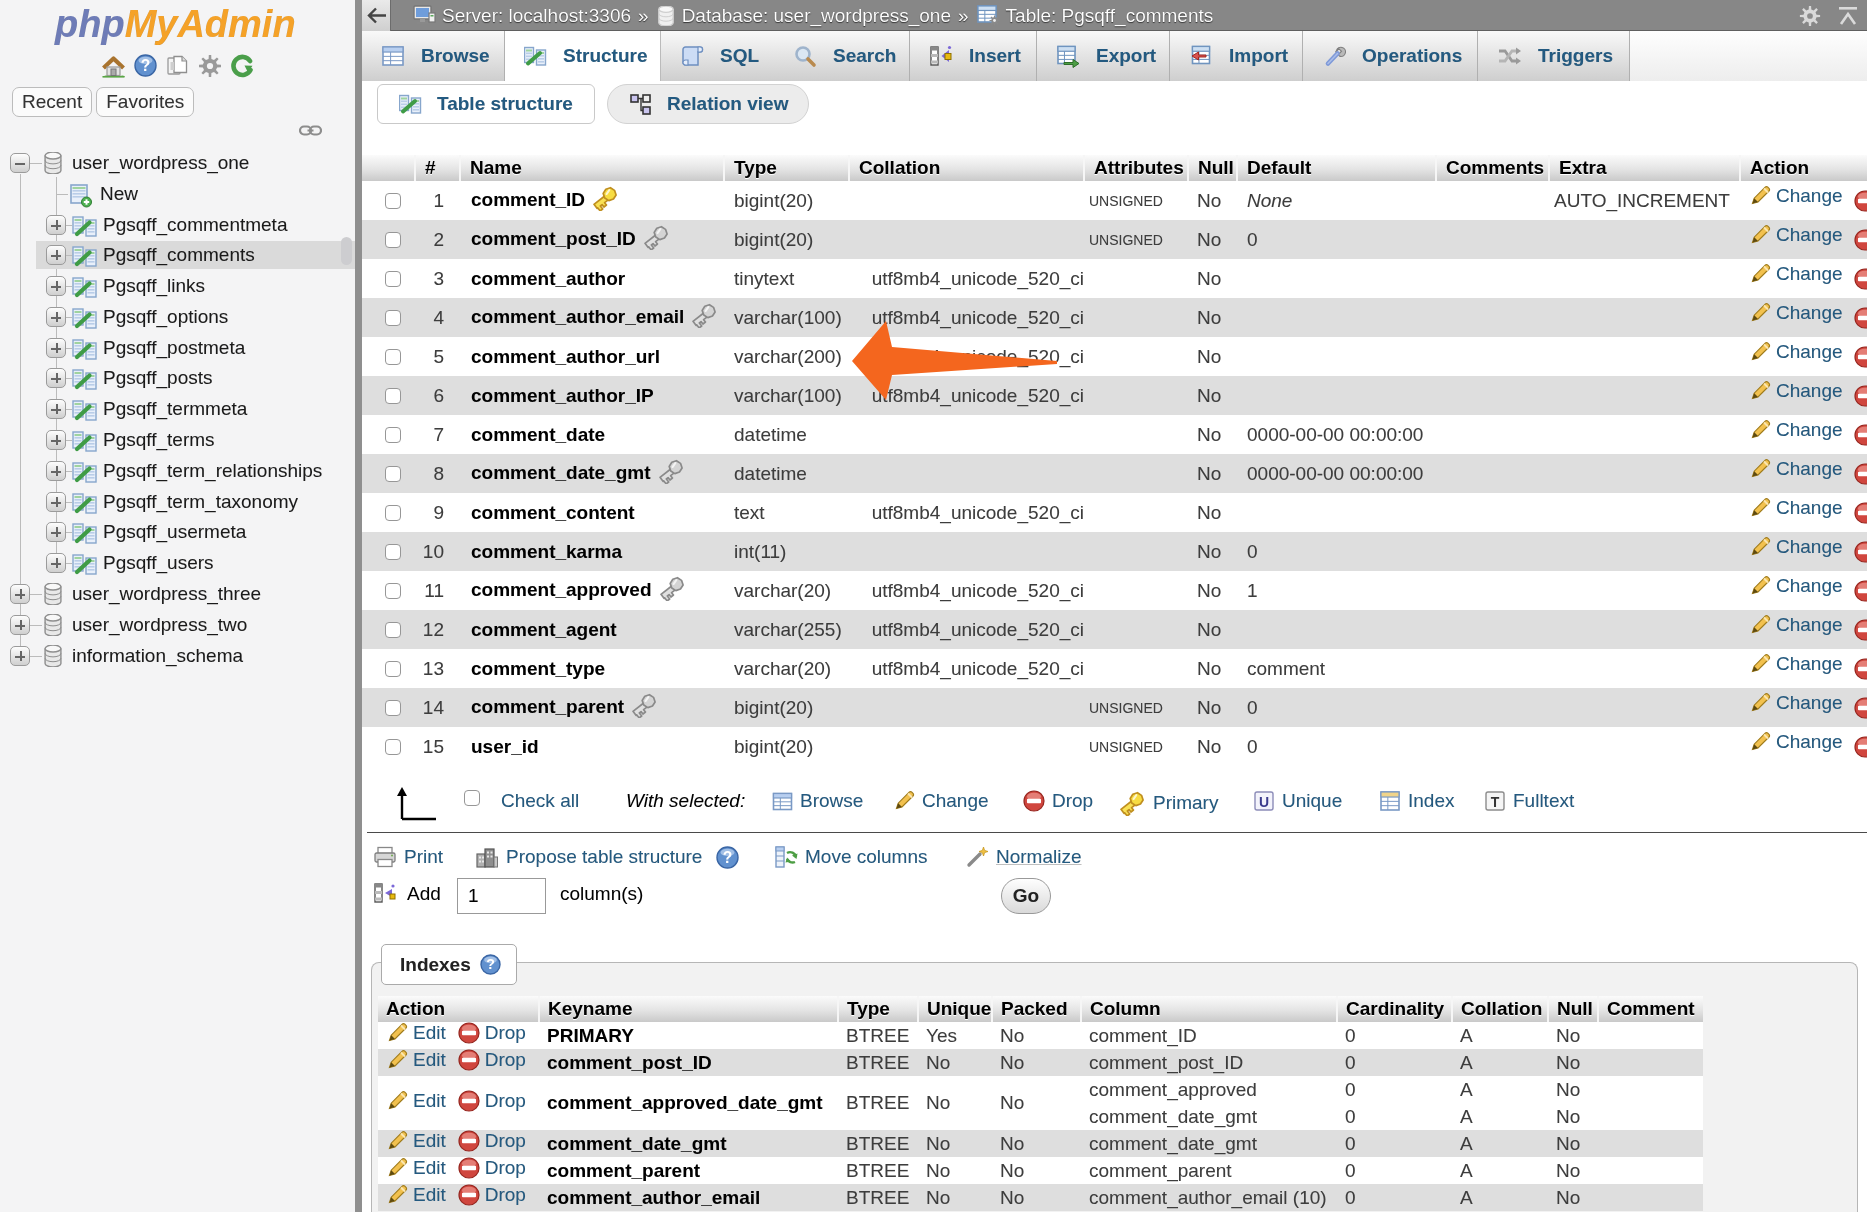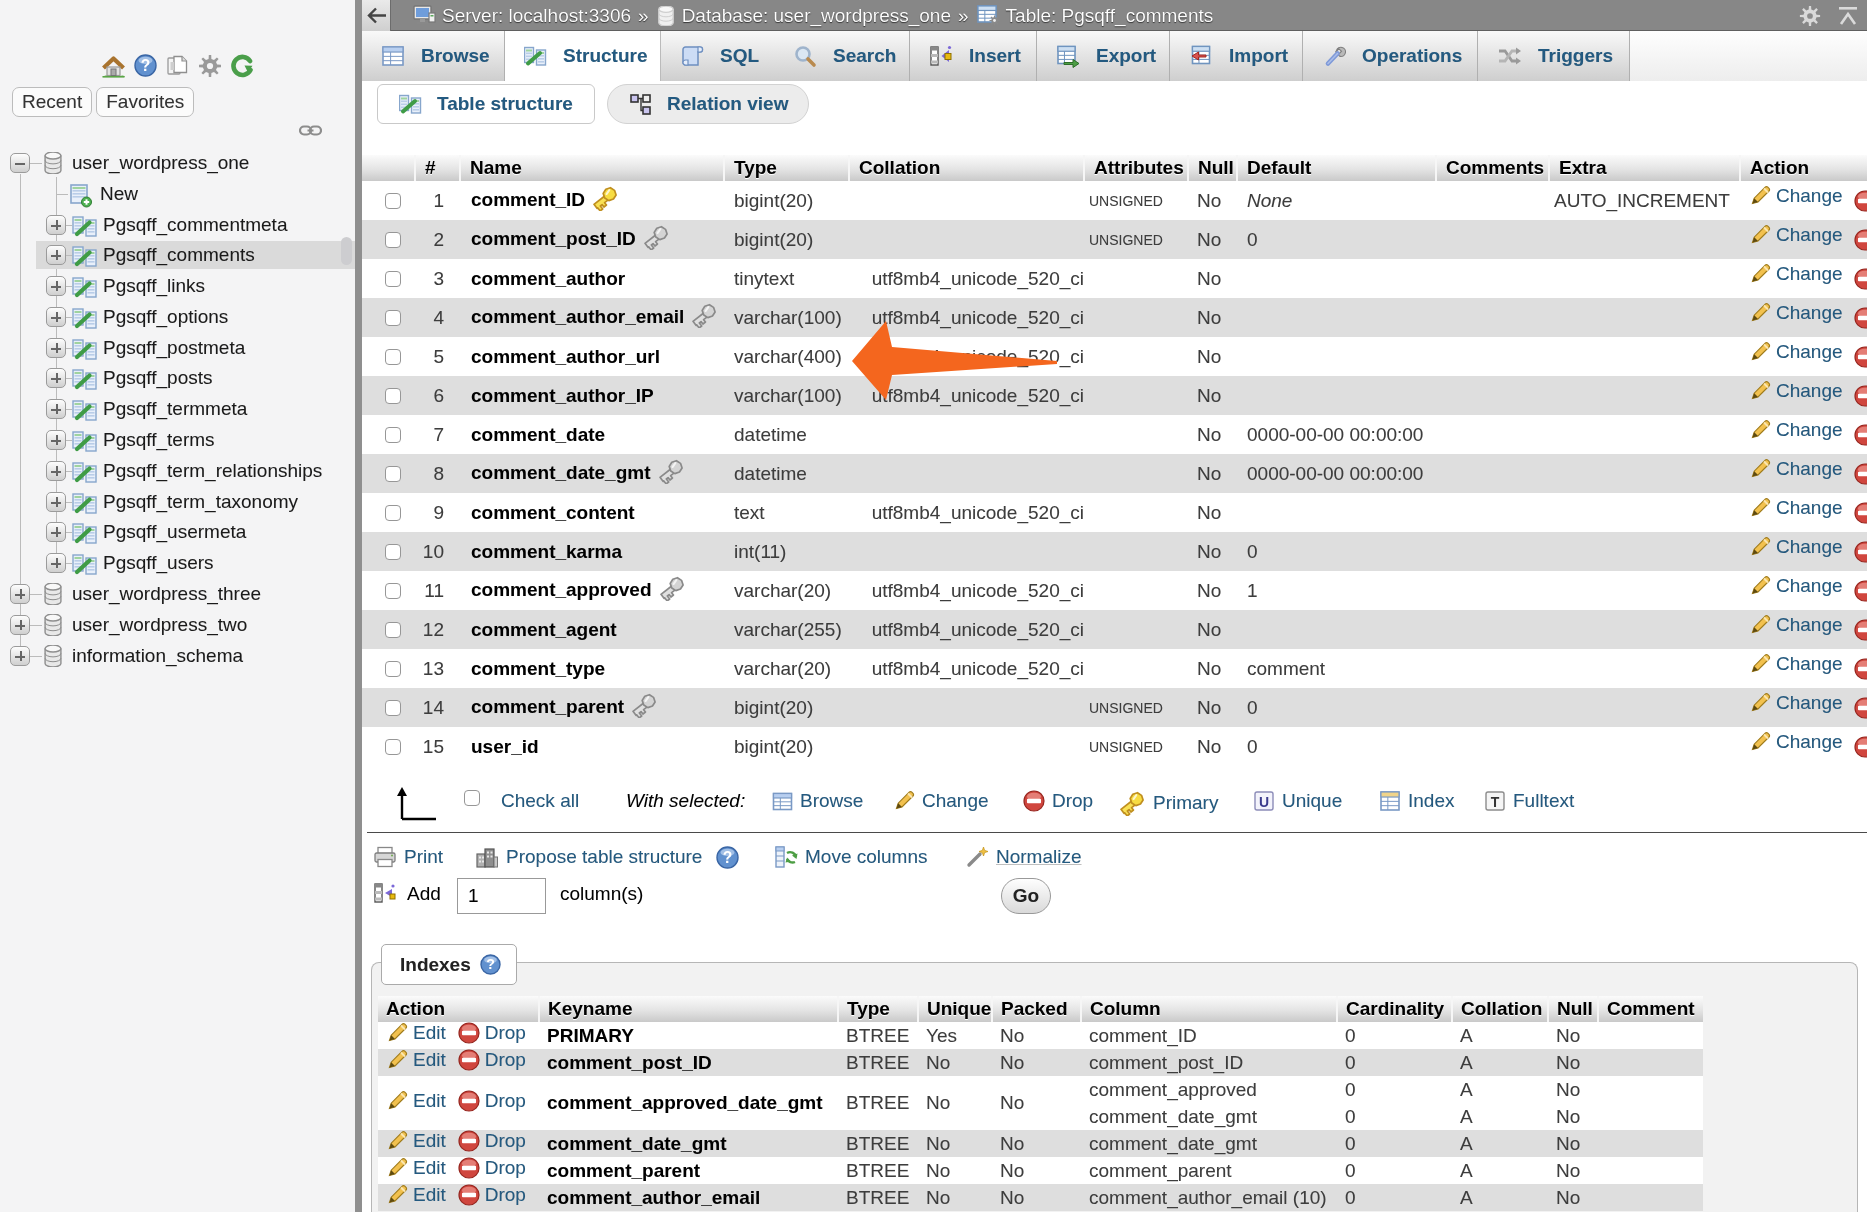--- a/index.html
+++ b/index.html
@@ -102,20 +102,21 @@
 #itab td { height:27px; font-size:19px; color:#3d3d3d; white-space:nowrap; vertical-align:middle; padding-left:8px; }
 #itab tr.ev { background:#dedede; }
 #itab td.kn { font-weight:bold; color:#000; }
 #itab .ed { display:inline-flex; align-items:center; margin-right:12px; }
 #itab .ed svg { margin-right:5px; }
 #itab td.dbl div { height:27px; line-height:27px; }
 </style>
 </head>
 <body>
 <div id="sidebar">
+  <div id="logo"><span class="p1">php</span><span class="p2">MyAdmin</span></div>
   <div id="navicons"><svg width="25" height="25" viewBox="0 0 25 25">
         <path d="M2.5 14 L12.5 4.5 L22.5 14" stroke="#a9732e" stroke-width="4.2" fill="none" stroke-linejoin="round"></path>
         <rect x="6" y="13" width="13" height="8.5" fill="#e3e3e3" stroke="#9a9a9a" stroke-width="1.2"></rect>
         <rect x="10" y="15" width="5" height="6.5" fill="#aaa" stroke="#777" stroke-width="1"></rect>
         <path d="M1.5 23 Q4 20.5 7 22 L7 23 Z" fill="#5aa546"></path>
         <path d="M17.5 23 Q20.5 20.5 23.5 22 L23.5 23 Z" fill="#5aa546"></path>
         <rect x="1.5" y="22" width="22" height="1.6" fill="#5aa546"></rect>
       </svg><svg width="23" height="23" viewBox="0 0 23 23">
         <circle cx="11.5" cy="11.5" r="10.5" fill="#6191cf" stroke="#3a66a5" stroke-width="1.4"></circle>
         <ellipse cx="11.5" cy="6.44" rx="6.8999999999999995" ry="3.68" fill="#a8c4e8" opacity="0.9"></ellipse>
@@ -726,21 +727,21 @@
             </span><span style="display:inline-block;margin-left:11px;vertical-align:-5px"><svg width="22" height="22" viewBox="0 0 22 22">
                 <circle cx="11.0" cy="11.0" r="10.0" fill="#d0463e" stroke="#97261f" stroke-width="1.2"></circle>
                 <ellipse cx="11.0" cy="6.6" rx="7.04" ry="3.96" fill="#e88c84" opacity="0.8"></ellipse>
                 <rect x="3.96" y="8.8" width="14.08" height="4.4" rx="1" fill="#fff"></rect>
               </svg></span></td>
         </tr>
 <tr>
           <td class="ck"><span class="cb"></span></td>
           <td class="num">5</td>
           <td class="nm">comment_author_url</td>
-          <td class="tp">varchar(400)</td>
+          <td class="tp">varchar(200)</td>
           <td class="co">utf8mb4_unicode_520_ci</td>
           <td class="at"></td>
           <td class="nu">No</td>
           <td class="df"></td>
           <td></td>
           <td class="ex"></td>
           <td class="ac"><span class="chg">
               <svg width="22" height="22" viewBox="0 0 22 22">
                 <g transform="translate(1,-1)">
                   <path d="M2.5 19.5 L4.2 14.2 L15.2 3.2 A1.8 1.8 0 0 1 17.8 3.2 L19 4.4 A1.8 1.8 0 0 1 19 7 L8 18 L2.5 19.5 Z" fill="#f2c14e" stroke="#a07c1c" stroke-width="1.2"></path>

